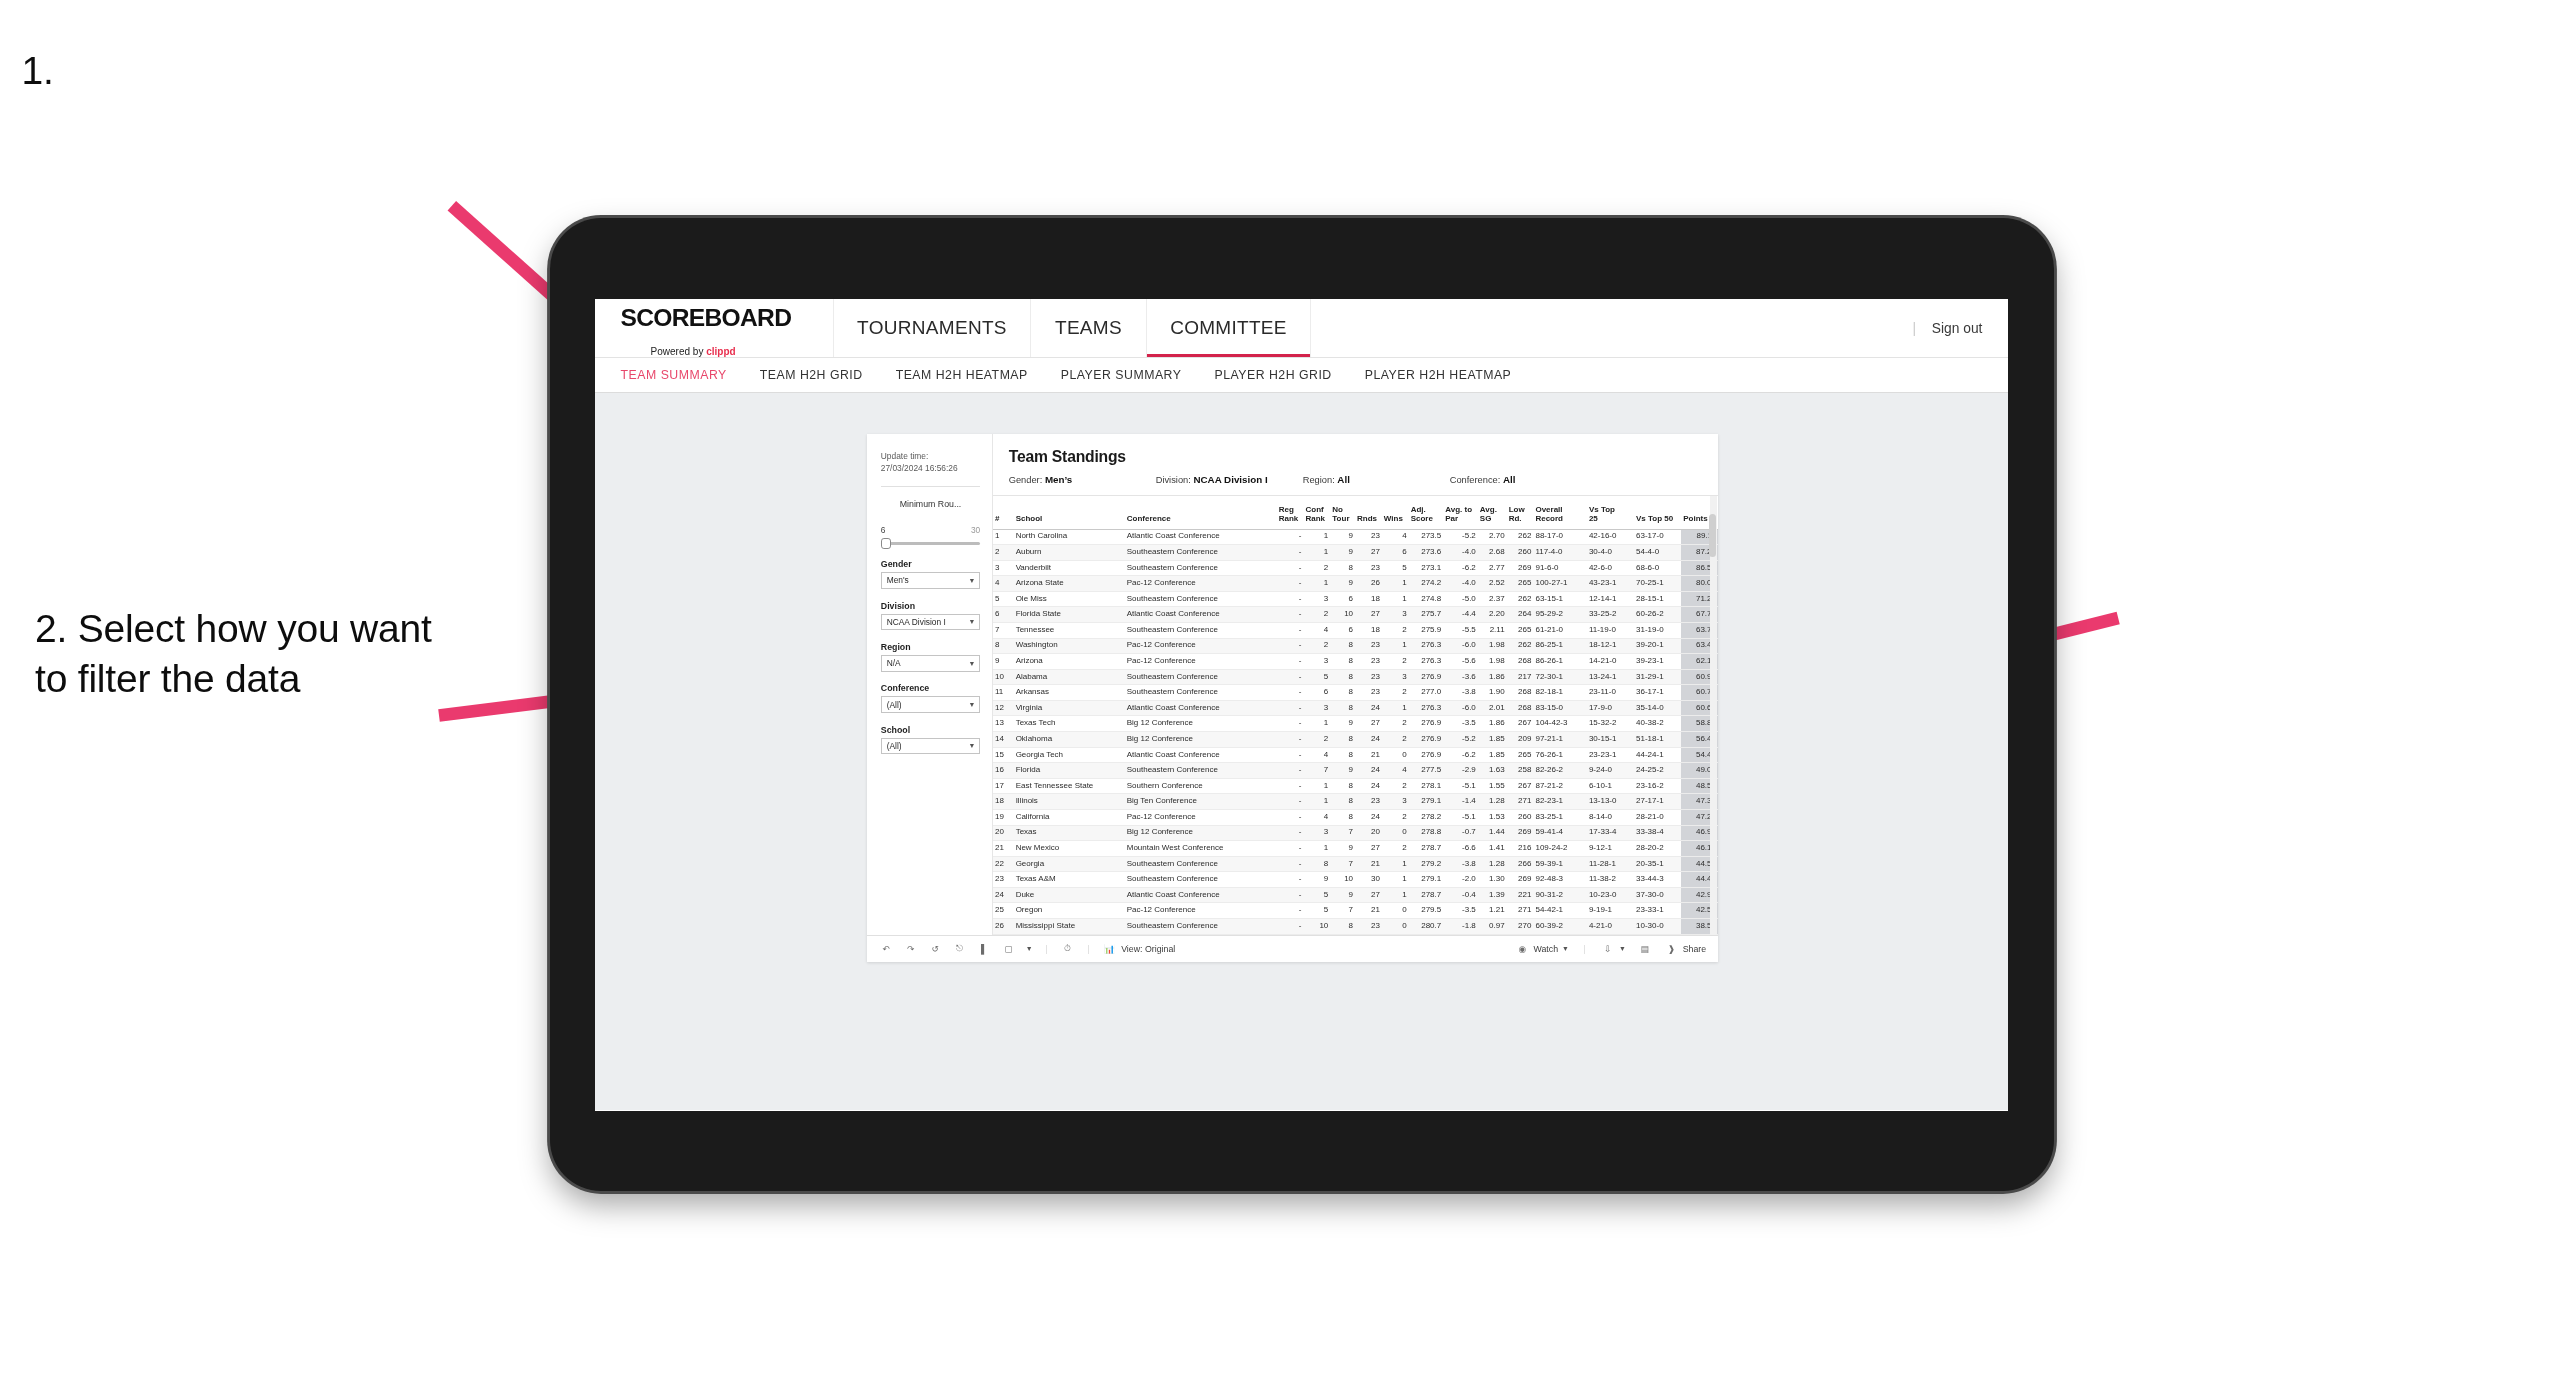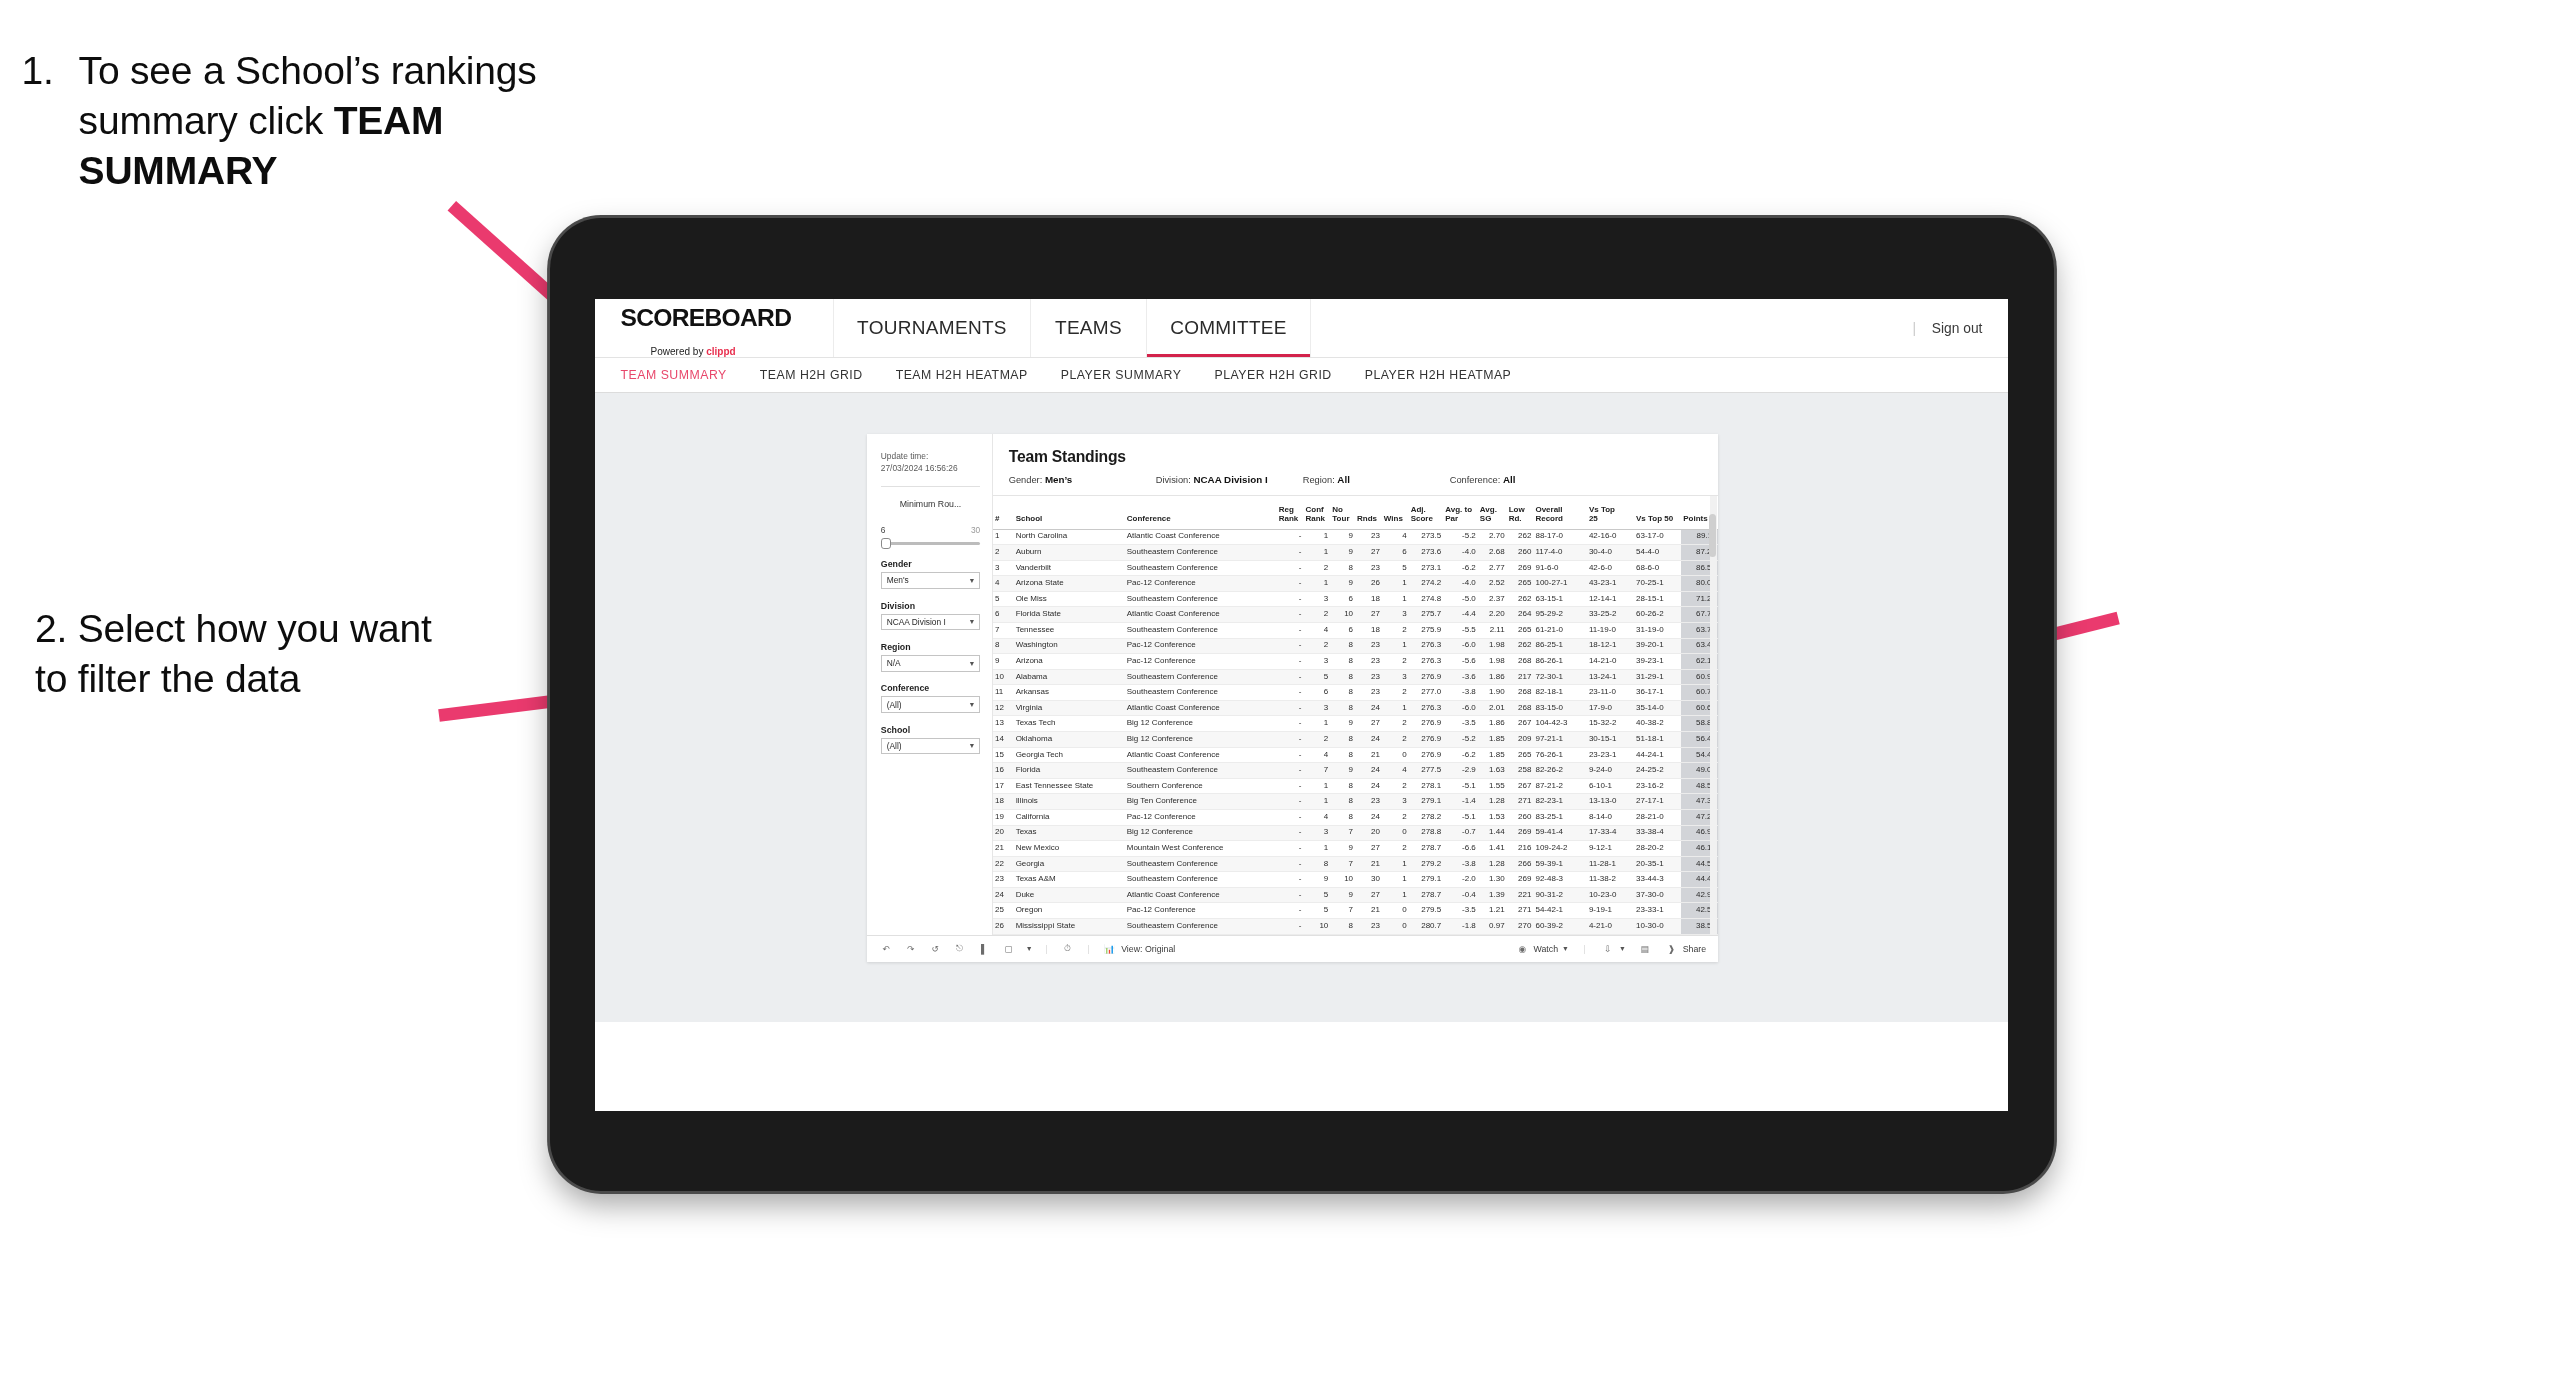--- a/index.html
+++ b/index.html
@@ -84,21 +84,21 @@
     display: flex; align-items: center; padding-left: 25.6px; gap: 33px;
   }
   .sub-nav .snav {
     font-size: 12.3px; letter-spacing: 0.5px; color: #333; cursor: pointer;
     white-space: nowrap;
   }
   .sub-nav .snav.active { color: #e8476b; }
 
   
   .workspace {
-    background: #eceef0; height: 629px;
+    background: #eceef0; height: 717px;
     padding: 41px 0 0 0; position: relative;
   }
 
   
   .viz {
     position: absolute; left: 272px; top: 41px;
     width: 851px; background: #fff;
     box-shadow: 0 1px 2.9px rgba(0,0,0,0.12);
     display: flex; flex-direction: column;
   }
@@ -204,21 +204,20 @@
   .tb-item { display: flex; align-items: center; gap: 3.9px; cursor: pointer; color: #3c3c3c; }
   .tb-right { margin-left: auto; display: flex; align-items: center; gap: 11.8px; }
 </style>
 </head>
 <body>
 
 <div id="root">
 
   <div class="annot" id="annot1">
     <span class="num">1.</span>
-    <span class="body"><span>To see a School’s rankings summary click </span><b>TEAM SUMMARY</b></span>
   </div>
 
   <div class="annot" id="annot2">2. Select how you want to filter the data</div>
 
 
   <svg class="arrow" style="left:442px; top:192px;" width="246" height="187" viewBox="0 0 250 190">
     <defs>
       <marker id="ah1" markerWidth="5" markerHeight="5" refX="2.6" refY="2.5" orient="auto">
         <path d="M0,0 L5,2.5 L0,5 Z" fill="#ea3a6e"></path>
       </marker>

